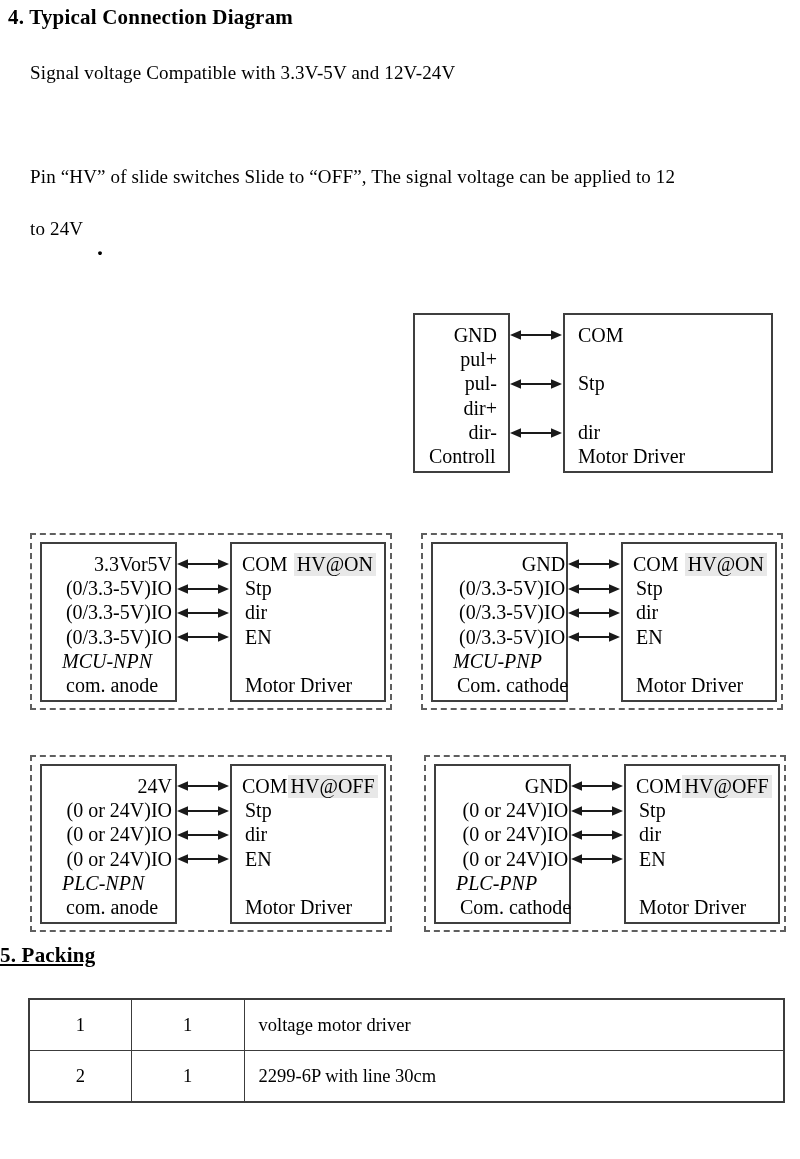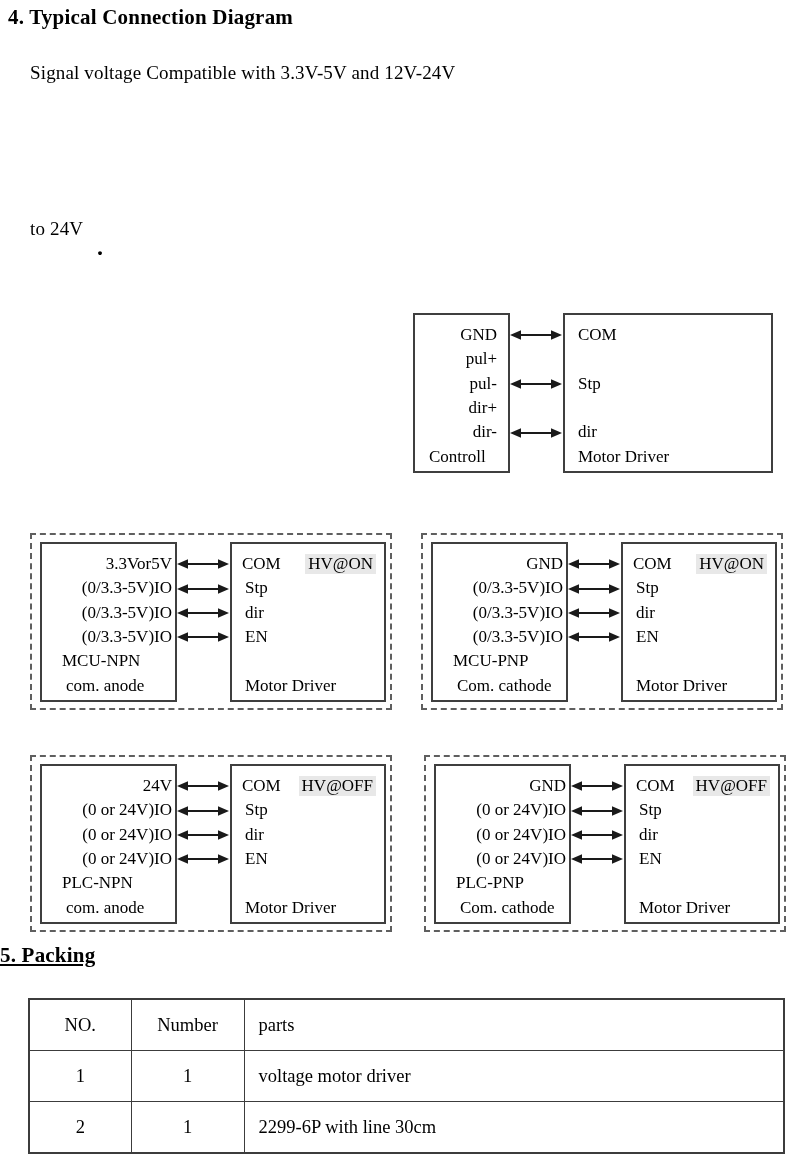--- a/index.html
+++ b/index.html
@@ -9,26 +9,26 @@
     overflow:hidden;
   }
   .sec-title { position:absolute; font-weight:bold; font-size:21px; letter-spacing:.2px; white-space:nowrap; }
   .body-line { position:absolute; left:30px; font-size:19px; letter-spacing:.15px; white-space:nowrap; }
   .stray-dot { position:absolute; left:97px; top:234px; font-size:24px; font-weight:bold; }
 
   
   .pinbox {
     position:absolute; height:160px; border:2px solid #3f3f3f; background:#fff;
     box-sizing:border-box; display:grid; grid-template-rows:repeat(6,1fr);
-    padding:8px 0 2px 0; font-size:17px;
+    padding:8px 0 2px 0; font-size:20px;
   }
   .row { display:flex; align-items:center; white-space:nowrap; }
   .r-end   { justify-content:flex-end; padding-right:11px; }
   .r-start { padding-left:13px; }
-  .r-ind20 { padding-left:20px; }
+  .r-ind20 { padding-left:20px;font-style:italic; }
   .r-ind10 { padding-left:24px; }
   .r-between { justify-content:space-between; padding-left:10px; padding-right:8px; }
   .hv { font-weight:normal; background:#e8e8e8; padding:0 3px; }
 
   
   .ctrl { position:absolute; left:413px; top:313px; width:360px; height:160px; }
   .ctrl .lbox { left:0; width:97px; }
   .ctrl .rbox { left:150px; width:210px; }
 
   
@@ -50,20 +50,21 @@
   .c-center { text-align:center; }
   .c-left { text-align:left; padding-left:14px; }
 </style>
 </head>
 <body>
 
 <div class="page">
 
   <div class="sec-title" style="left:8px; top:5px;">4. Typical Connection Diagram</div>
   <div class="body-line" style="top:62px">Signal voltage Compatible with 3.3V-5V and 12V-24V</div>
+  <div class="body-line" style="top:166px">Pin “HV” of slide switches Slide to “OFF”, The signal voltage can be applied to 12</div>
   <div class="body-line" style="top:218px">to 24V</div>
   <div class="stray-dot">.</div>
 
   <div class="ctrl">
     <div class="pinbox lbox">
       <div class="row r-end">GND</div>
       <div class="row r-end">pul+</div>
       <div class="row r-end">pul-</div>
       <div class="row r-end">dir+</div>
       <div class="row r-end">dir-</div>
@@ -302,25 +303,20 @@
 
   <div class="sec-title" style="left:0; top:943px;text-decoration:underline;">5. Packing</div>
 
   <table class="pack-table">
     <colgroup>
         <col style="width:102px">
         <col style="width:113px">
         <col>
       </colgroup>
     <tbody>
-      <tr>
-        <td class="c-center">NO.</td>
-        <td class="c-center">Number</td>
-        <td class="c-left">parts</td>
-      </tr>
       <tr>
         <td class="c-center">1</td>
         <td class="c-center">1</td>
         <td class="c-left">voltage motor driver</td>
       </tr>
       <tr>
         <td class="c-center">2</td>
         <td class="c-center">1</td>
         <td class="c-left">2299-6P with line 30cm</td>
       </tr>

